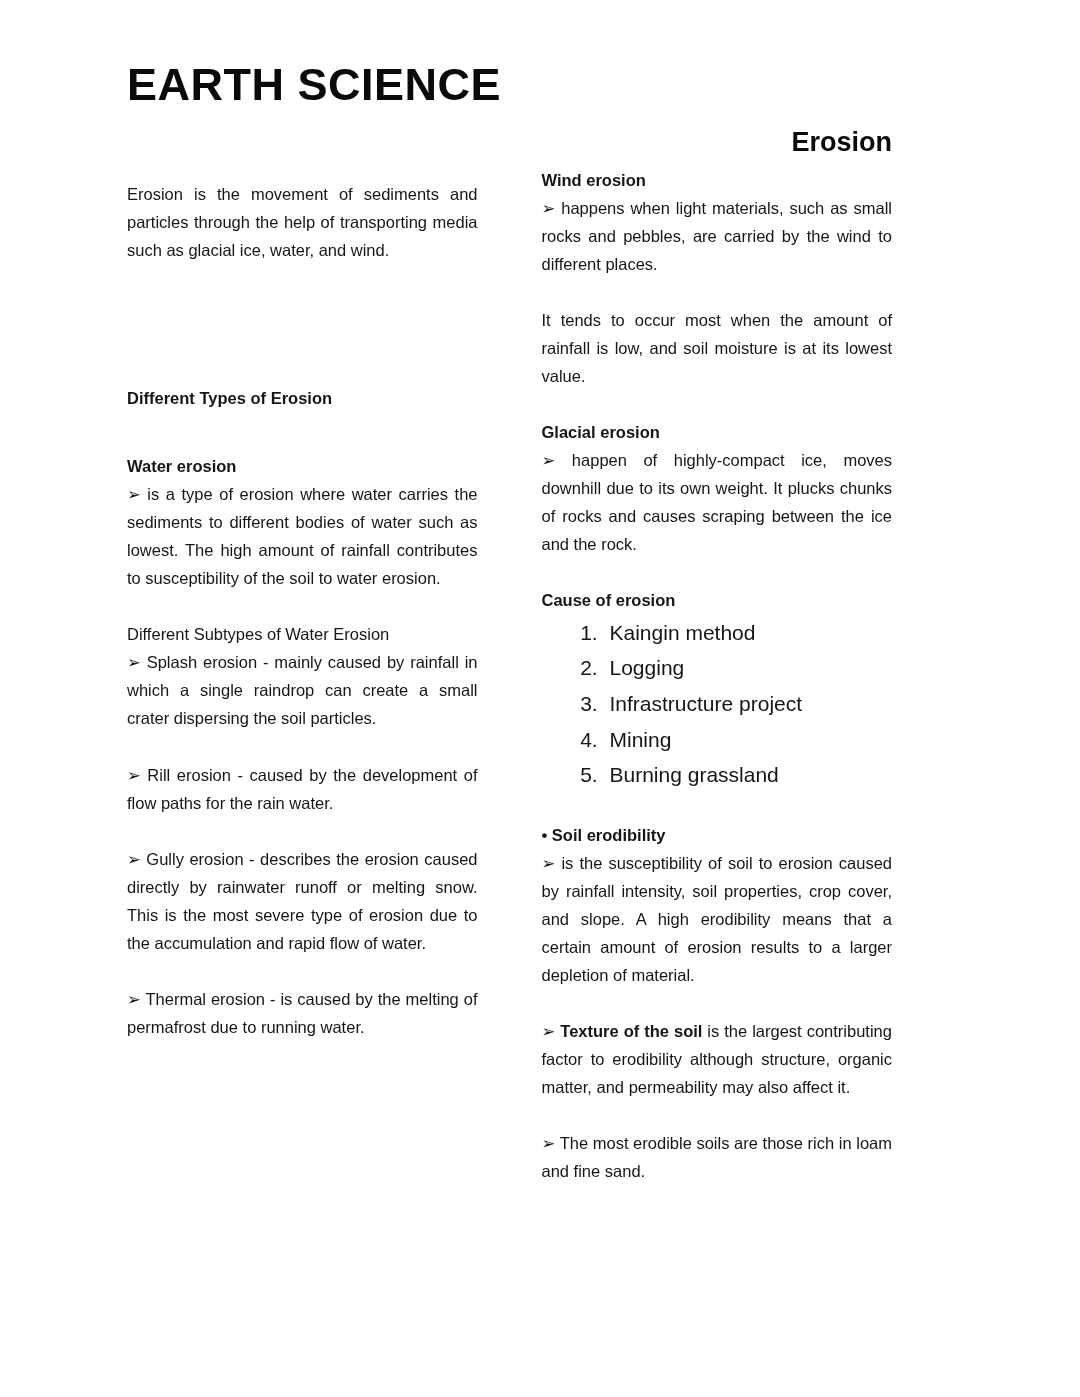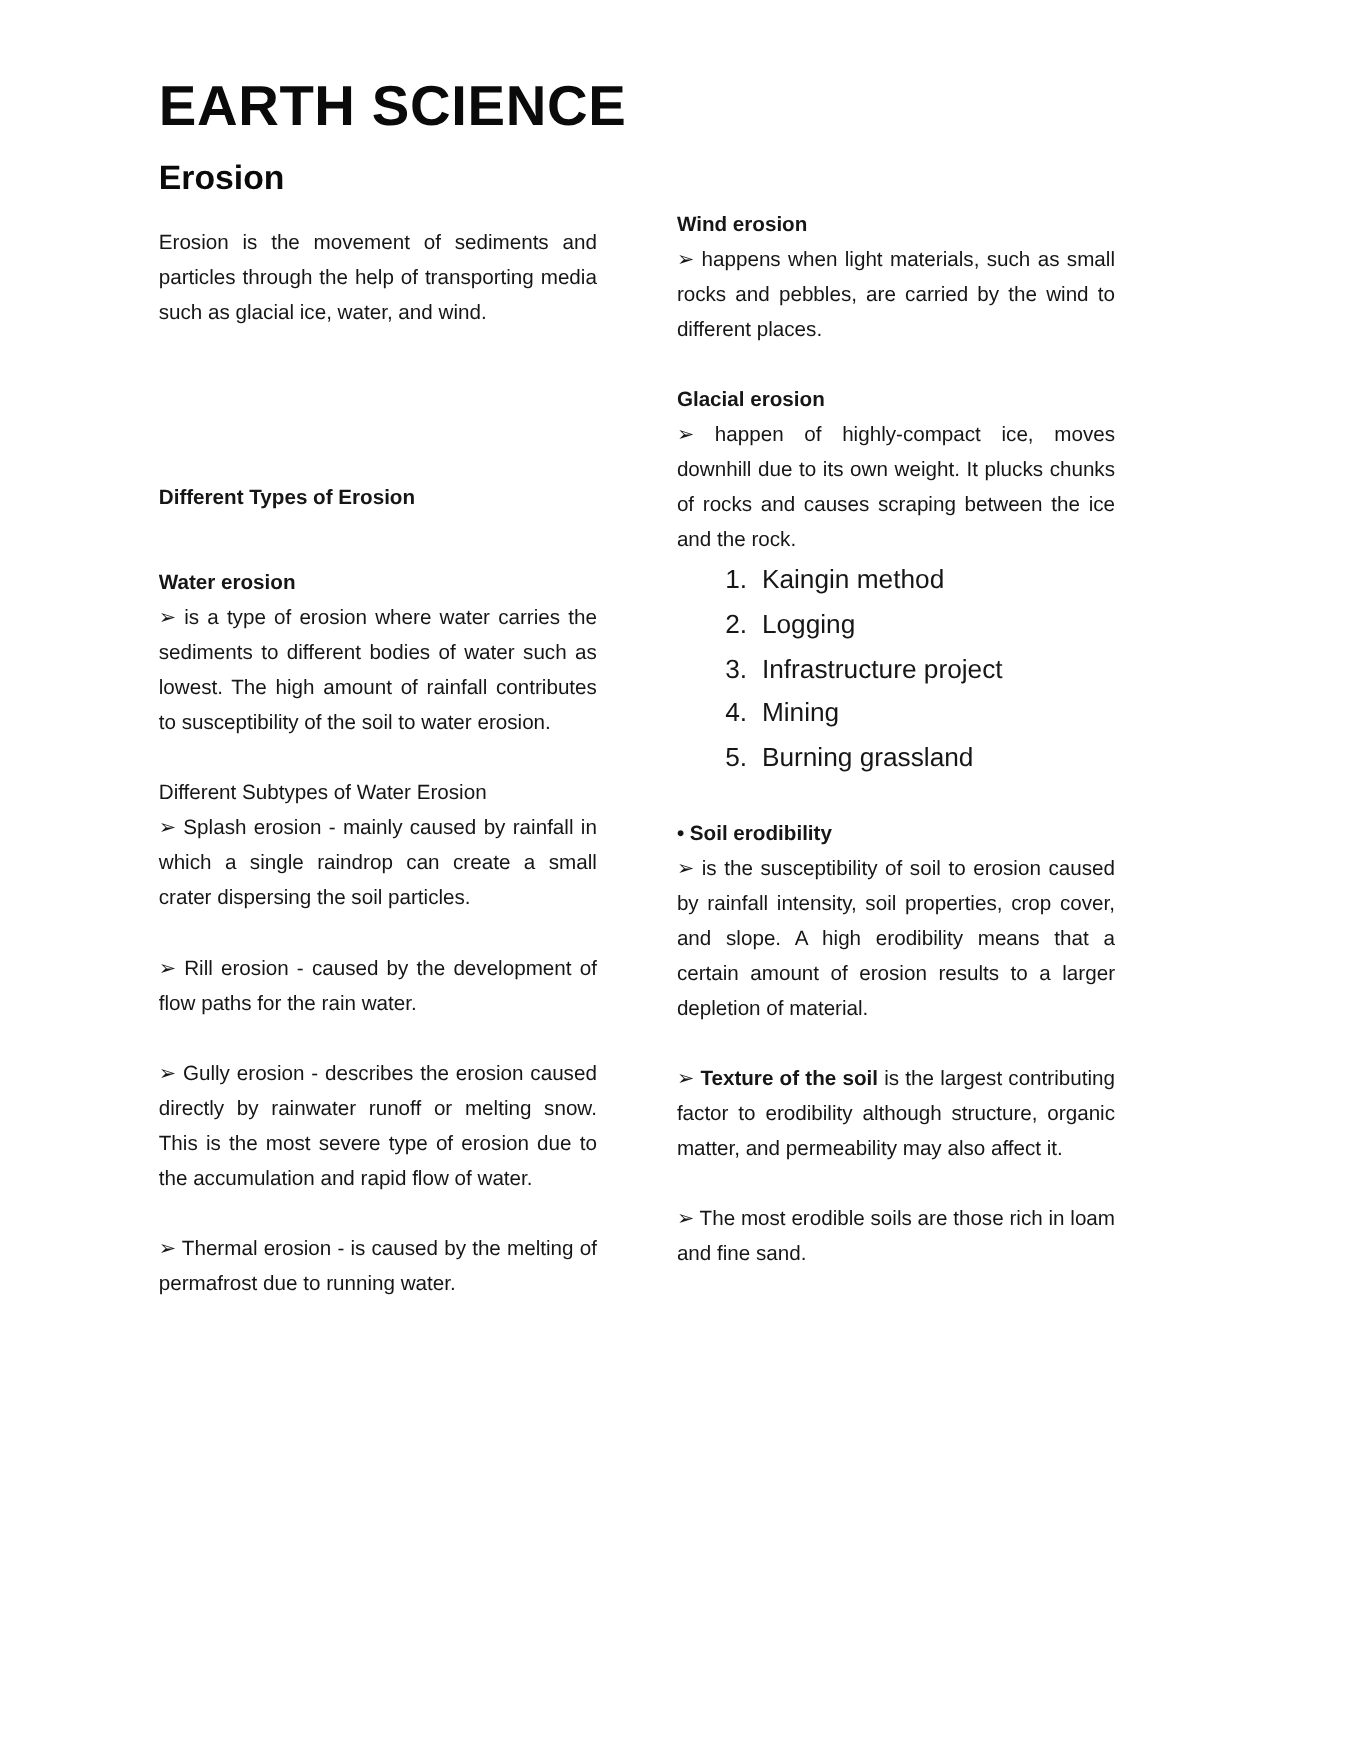--- a/index.html
+++ b/index.html
@@ -24,20 +24,21 @@
     font-weight: 700;
     letter-spacing: 0.5px;
     color: #0a0a0a;
   }
   h2.doc-heading {
     margin: 16px 0 0 0;
     font-size: 27px;
     line-height: 1.2;
     font-weight: 700;
     color: #0a0a0a;
+    text-align: right;
   }
   .columns {
     display: flex;
     gap: 64px;
     margin-top: 4px;
   }
   .col {
     flex: 1;
     min-width: 0;
   }
@@ -95,24 +96,26 @@
       <p class="para gap">➢ Gully erosion - describes the erosion caused directly by rainwater runoff or melting snow. This is the most severe type of erosion due to the accumulation and rapid flow of water.</p>
 
 
       <p class="para gap">➢ Thermal erosion - is caused by the melting of permafrost due to running water.</p>
     </div>
 
     <div class="col">
       <p class="heading-line" style="margin-top:4px">Wind erosion</p>
       <p class="para">➢ happens when light materials, such as small rocks and pebbles, are carried by the wind to different places.</p>
 
+      <p class="para gap">It tends to occur most when the amount of rainfall is low, and soil moisture is at its lowest value.</p>
 
       <p class="heading-line gap">Glacial erosion</p>
       <p class="para">➢ happen of highly-compact ice, moves downhill due to its own weight. It plucks chunks of rocks and causes scraping between the ice and the rock.</p>
 
+      <p class="heading-line gap">Cause of erosion</p>
       <ol class="cause-list">
         <li>Kaingin method</li>
         <li>Logging</li>
         <li>Infrastructure project</li>
         <li>Mining</li>
         <li>Burning grassland</li>
       </ol>
 
       <p class="heading-line gap">• Soil erodibility</p>
       <p class="para">➢ is the susceptibility of soil to erosion caused by rainfall intensity, soil properties, crop cover, and slope. A high erodibility means that a certain amount of erosion results to a larger depletion of material.</p>

